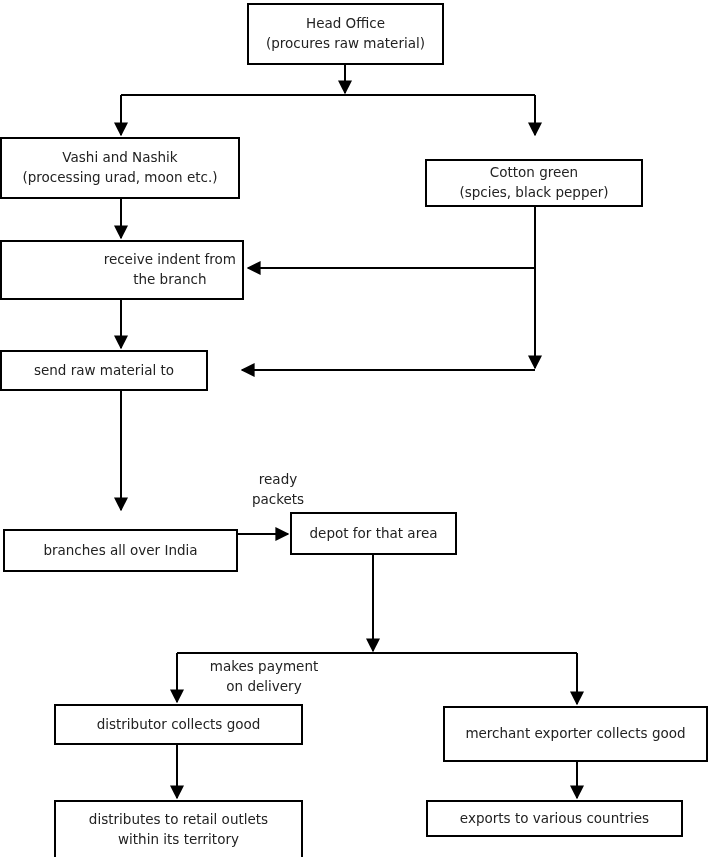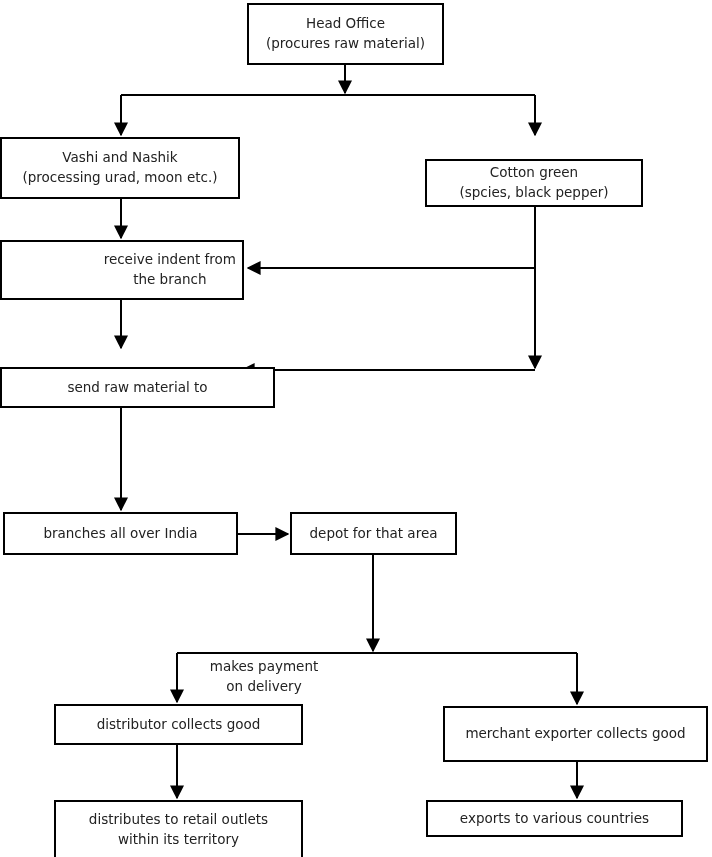--- a/index.html
+++ b/index.html
@@ -110,39 +110,41 @@
 (processing urad, moon etc.)</span>
   </div>
   <div class="node" id="node-cotton-green" style="left: 425px; top: 137px; width: 218px; height: 48px; margin-top: 22px;">
     <span class="node-text">Cotton green
 (spcies, black pepper)</span>
   </div>
   <div class="node" id="node-receive-indent" style="left: 0px; top: 240px; width: 244px; height: 60px; justify-content: flex-end;">
     <span class="node-text">receive indent from
 the branch</span>
   </div>
-  <div class="node" id="node-send-raw-material" style="left: 0px; top: 350px; width: 275px; height: 41px; margin-top: 17px;">
+  <div class="node" id="node-send-raw-material" style="left: 0px; top: 350px; width: 208px; height: 41px;">
     <span class="node-text">send raw material to</span>
   </div>
-  <div class="node" id="node-branches-india" style="left: 3px; top: 512px; width: 235px; height: 43px;">
+  <div class="node" id="node-branches-india" style="left: 3px; top: 529px; width: 235px; height: 43px;">
     <span class="node-text">branches all over India</span>
   </div>
   <div class="node" id="node-distributor" style="left: 54px; top: 704px; width: 249px; height: 41px;">
     <span class="node-text">distributor collects good</span>
   </div>
   <div class="node" id="node-depot-area" style="left: 290px; top: 512px; width: 167px; height: 43px;">
     <span class="node-text">depot for that area</span>
   </div>
   <div class="node" id="node-merchant-exporter" style="left: 443px; top: 706px; width: 265px; height: 56px;">
     <span class="node-text">merchant exporter collects good</span>
   </div>
   <div class="node" id="node-retail-outlets" style="left: 54px; top: 800px; width: 249px; height: 60px;">
     <span class="node-text">distributes to retail outlets
 within its territory</span>
   </div>
   <div class="node" id="node-exports-countries" style="left: 426px; top: 800px; width: 257px; height: 37px;">
     <span class="node-text">exports to various countries</span>
   </div>
 
+  <div class="edge-label" id="label-ready-packets" style="left: 228px; top: 470px; width: 100px;">ready
+packets</div>
   <div class="edge-label" id="label-payment-on-delivery" style="left: 189px; top: 657px; width: 150px;">makes payment
 on delivery</div>
 
 </div>
 
 </body></html>

